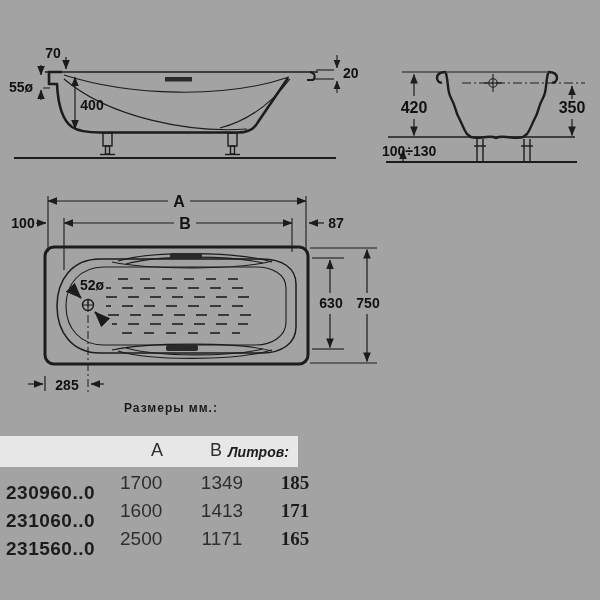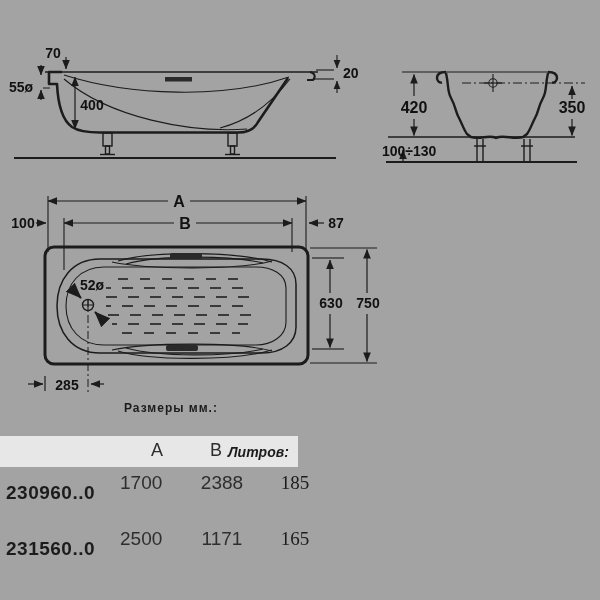--- a/index.html
+++ b/index.html
@@ -16,21 +16,21 @@
   .tbl-head{position:absolute;left:0;top:436px;width:298px;height:31px;background:#e7e7e7;}
   .h-a{position:absolute;left:120px;top:440px;width:74px;text-align:center;font-size:18px;color:#2e2e2e;}
   .h-b{position:absolute;left:181px;top:440px;width:70px;text-align:center;font-size:18px;color:#2e2e2e;}
   .h-l{position:absolute;left:228px;top:444px;width:70px;font-size:14px;color:#1c1c1c;font-weight:bold;font-style:italic;}
   .row{position:absolute;left:0;width:340px;height:28px;}
   .r0{top:472px;} .r1{top:500px;} .r2{top:528px;}
   .c-art{position:absolute;left:6px;top:0;width:112px;font-size:19px;font-weight:bold;letter-spacing:.5px;margin-top:10px;}
   .c-a{position:absolute;left:120px;top:0;width:76px;text-align:left;font-size:19px;color:#2e2e2e;}
   .c-b{position:absolute;left:187px;top:0;width:70px;text-align:center;font-size:19px;color:#2e2e2e;}
   .c-l{position:absolute;left:265px;top:0;width:60px;text-align:center;font-size:19px;
-       font-family:"Liberation Serif",serif;color:#1c1c1c;}
+       font-family:"Liberation Serif",serif;color:#1c1c1c;font-weight:bold;}
 </style>
 </head>
 <body>
 
 <div id="stage">
 
   <svg id="drawing" width="600" height="398" viewBox="0 0 600 398">
     <defs>
       <marker id="arr" viewBox="0 0 10 10" refX="9.5" refY="5" markerWidth="8" markerHeight="8" orient="auto-start-reverse">
         <path d="M0,1 L10,5 L0,9 z" fill="#1c1c1c"></path>
@@ -231,22 +231,28 @@
   <div class="tbl-title">Размеры мм.:</div>
 
   <div class="tbl-head"></div>
   <div class="h-a">A</div>
   <div class="h-b">B</div>
   <div class="h-l">Литров:</div>
 
   <div class="row r0">
     <span class="c-art">230960..0</span>
     <span class="c-a">1700</span>
-    <span class="c-b">2388</span>
+    <span class="c-b">1349</span>
     <span class="c-l">185</span>
+  </div>
+  <div class="row r1">
+    <span class="c-art">231060..0</span>
+    <span class="c-a">1600</span>
+    <span class="c-b">1413</span>
+    <span class="c-l">171</span>
   </div>
   <div class="row r2">
     <span class="c-art">231560..0</span>
     <span class="c-a">2500</span>
     <span class="c-b">1171</span>
     <span class="c-l">165</span>
   </div>
 
 </div>
 

